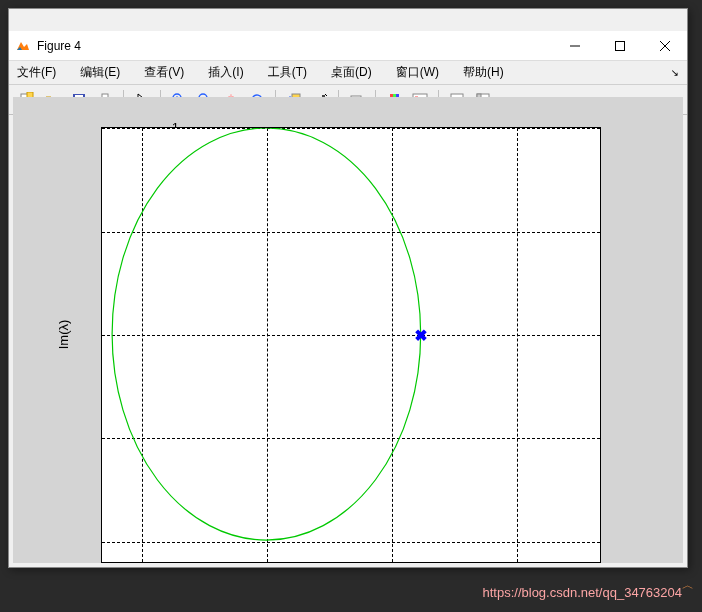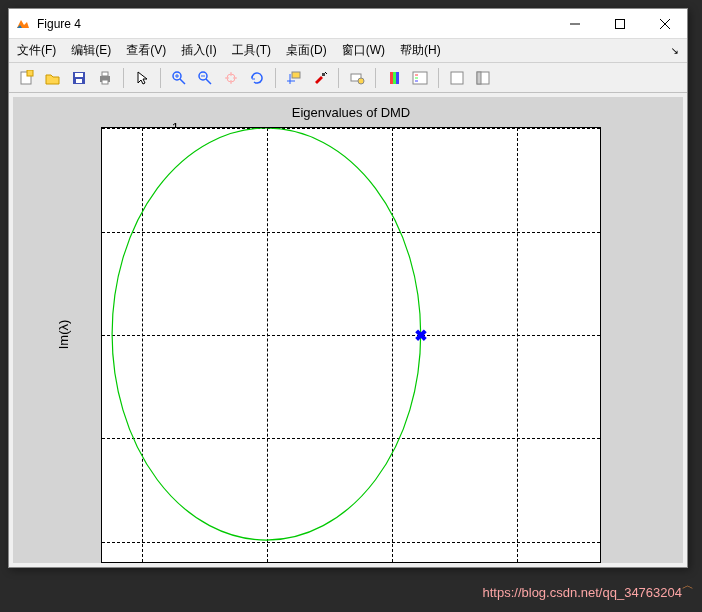--- a/index.html
+++ b/index.html
@@ -1,22 +1,22 @@
 <!DOCTYPE html>
 <html><head>
 <meta charset="utf-8">
 <style>
 * { box-sizing: border-box; margin: 0; padding: 0; }
 body { font-family: "Segoe UI", Tahoma, sans-serif; font-size: 12px; background: #2a2a2a; width: 702px; height: 612px; position: relative; }
 .window { position: absolute; top: 8px; left: 8px; width: 680px; height: 560px; background: #f0f0f0; border: 1px solid #888; box-shadow: 2px 2px 8px rgba(0,0,0,0.4); }
-.titlebar { height: 30px; background: #fff; display: flex; align-items: center; padding: 0 0 0 6px; border-bottom: 1px solid #ddd; }
+.titlebar { height: 30px; background: #fff; display: flex; align-items: center; padding: 0 0 0 6px; border-bottom: 1px solid #ddd; margin-top: 22px; }
 .titlebar-icon { width: 16px; height: 16px; margin-right: 6px; }
 .title-text { flex: 1; font-size: 12px; }
 .winbtn { width: 45px; height: 29px; display: flex; align-items: center; justify-content: center; cursor: pointer; }
-.menubar { height: 24px; background: #f0f0f0; display: flex; align-items: center; padding: 0 8px; gap: 15px; border-bottom: 1px solid #d0d0d0; }
+.menubar { height: 24px; background: #f0f0f0; display: flex; align-items: center; padding: 0 8px; gap: 24px; border-bottom: 1px solid #d0d0d0; }
 .menu-item { cursor: pointer; font-size: 12px; }
 .menubar-arrow { margin-left: auto; font-size: 10px; }
 .toolbar { height: 30px; background: #f0f0f0; display: flex; align-items: center; padding: 2px 6px; gap: 2px; border-bottom: 1px solid #c0c0c0; }
 .tbtn { width: 24px; height: 24px; display: flex; align-items: center; justify-content: center; cursor: pointer; border: 1px solid transparent; border-radius: 2px; }
 .tsep { width: 1px; height: 20px; background: #c0c0c0; margin: 0 4px; }
 .plot-area { position: absolute; top: 88px; left: 4px; right: 4px; bottom: 4px; background: #d4d4d4; }
 .axes-box { position: absolute; top: 30px; left: 88px; width: 500px; height: 436px; background: #fff; border: 1px solid #000; }
 .plot-title { position: absolute; top: 8px; left: 88px; width: 500px; text-align: center; font-size: 13px; }
 .ylabel { position: absolute; left: 36px; top: 230px; transform: rotate(-90deg); transform-origin: center; font-size: 13px; }
 .ytick { position: absolute; right: 504px; font-size: 13px; text-align: right; width: 40px; }
@@ -175,21 +175,20 @@
       </div>
     <div class="tbtn">
         <svg width="16" height="16">
           <rect x="2" y="2" width="12" height="12" fill="#fff" stroke="#888"></rect>
           <rect x="2" y="2" width="4" height="12" fill="#ccc" stroke="#888"></rect>
         </svg>
       </div>
   </div>
 
   <div class="plot-area">
-    <div class="plot-title">Eigenvalues of DMD</div>
     <div class="ylabel">Im(λ)</div>
 
     <div class="ytick" style="top:23px">1</div>
     <div class="ytick" style="top:126px">0.5</div>
     <div class="ytick" style="top:230px">0</div>
     <div class="ytick" style="top:333px">-0.5</div>
 
     <div class="axes-box">
       <div class="gridline-h" style="top:0px"></div>
       <div class="gridline-h" style="top:104px"></div>

